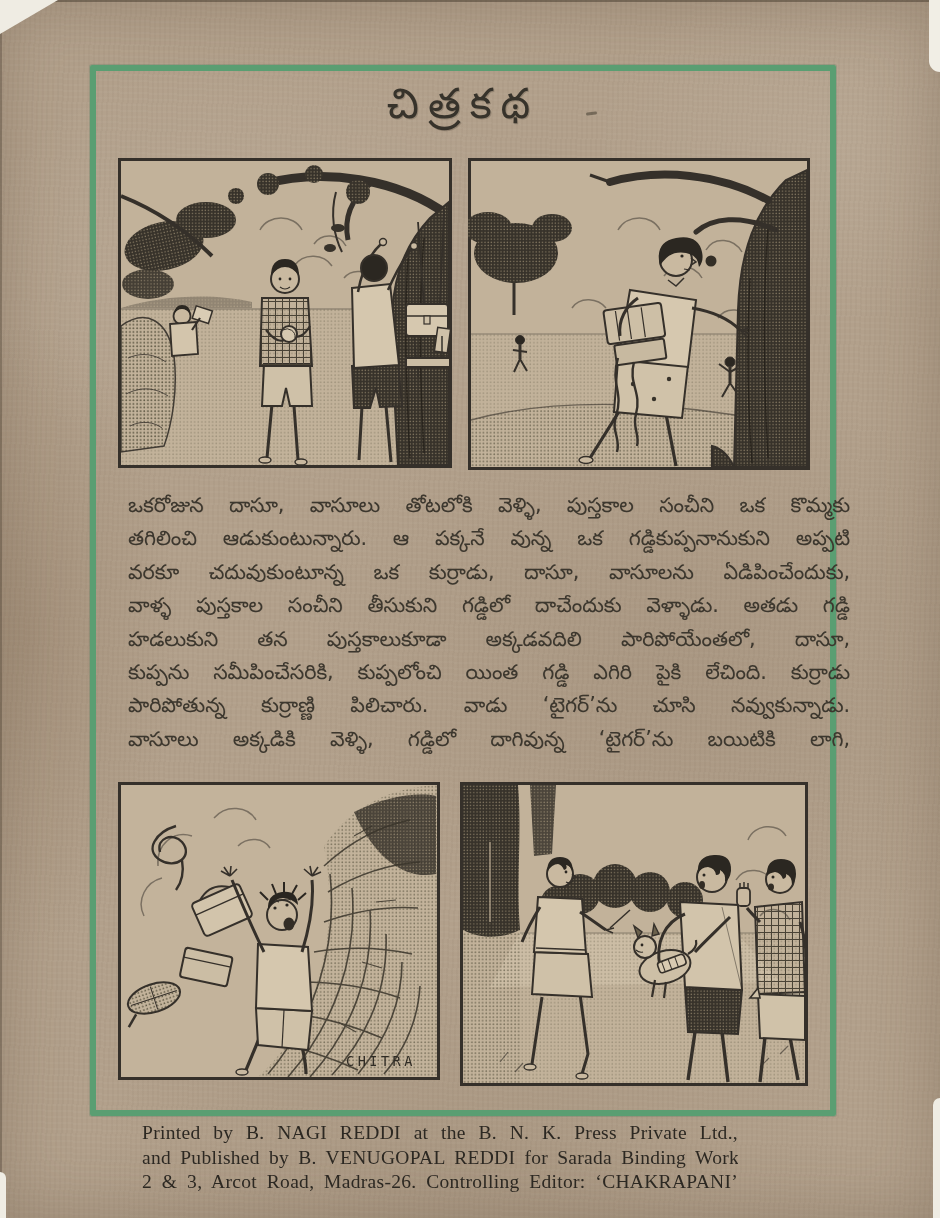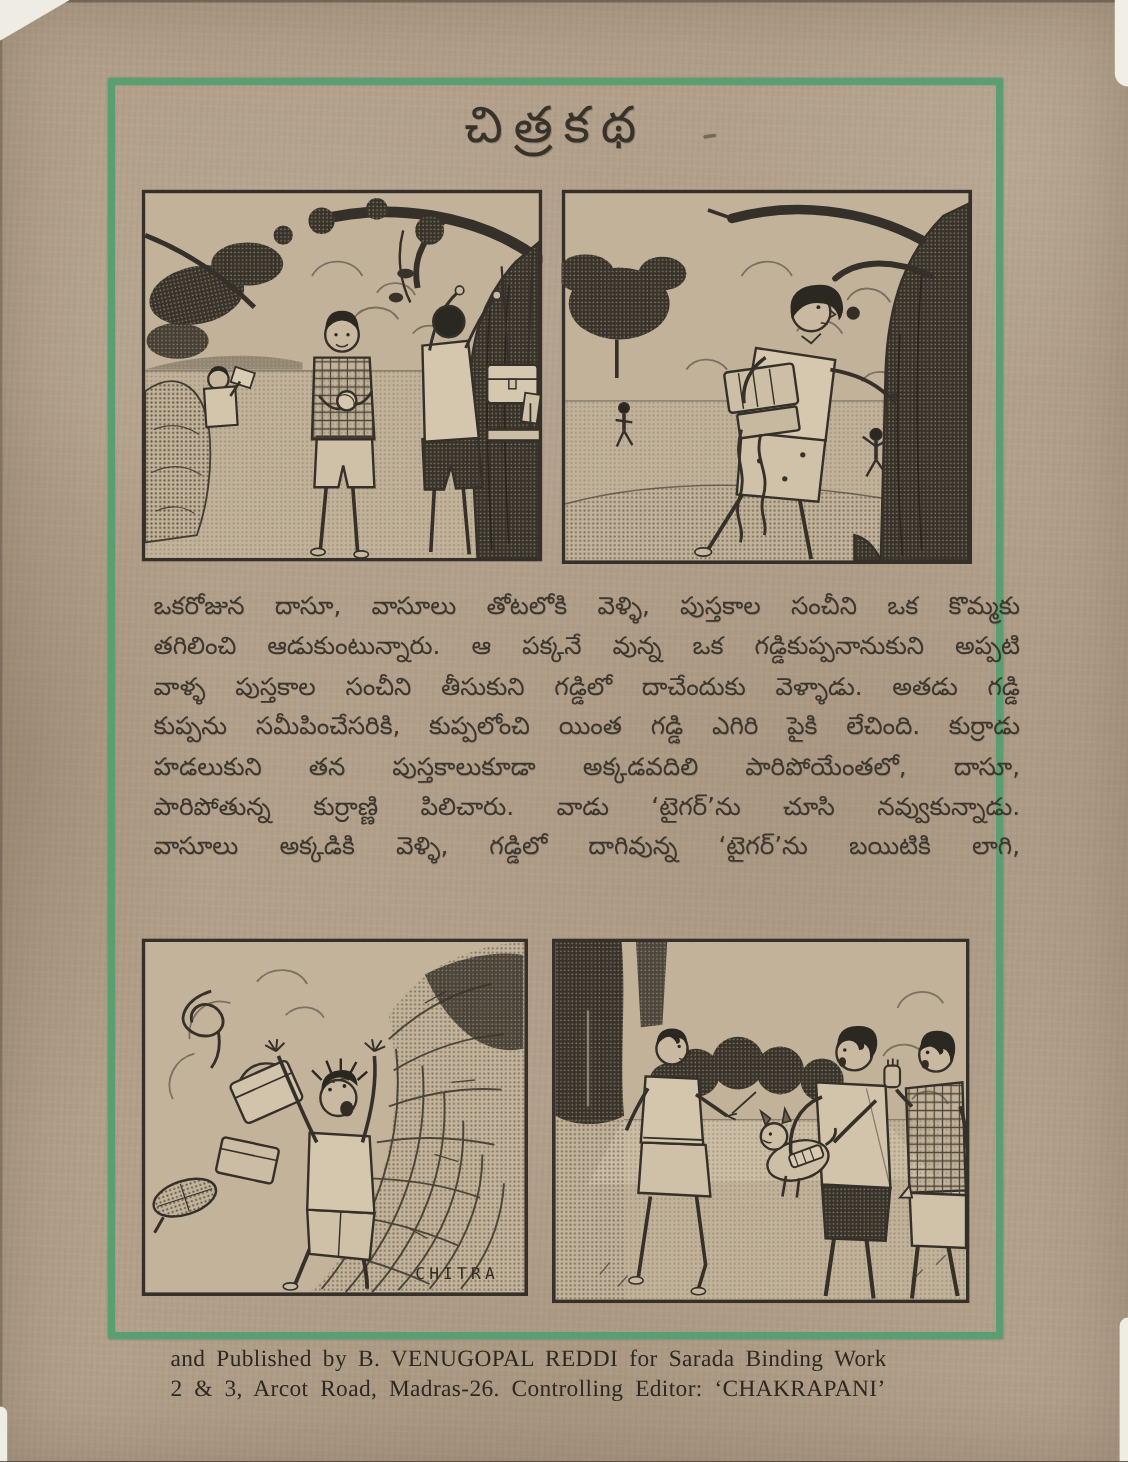--- a/index.html
+++ b/index.html
@@ -233,23 +233,24 @@
       <path d="M216,111 l6,1" stroke="#35302a" stroke-width="1.2"></path>
       <path d="M192,108 q-6,-24 16,-28 q22,-4 26,14 q2,9 -3,15 q-1,-12 -13,-14 q-17,-3 -26,13 z" fill="#2b2721"></path>
       <path d="M200,122 l8,6 8,-8" stroke="#35302a" stroke-width="1.5" fill="none"></path>
     </g>
     <circle cx="243" cy="103" r="5.5" fill="#332e26"></circle>
   </svg>
 
   <div class="story">
     <div class="ln">ఒకరోజున దాసూ, వాసూలు తోటలోకి వెళ్ళి, పుస్తకాల సంచీని ఒక కొమ్మకు</div>
     <div class="ln">తగిలించి ఆడుకుంటున్నారు. ఆ పక్కనే వున్న ఒక గడ్డికుప్పనానుకుని అప్పటి</div>
+    <div class="ln">వరకూ చదువుకుంటూన్న ఒక కుర్రాడు, దాసూ, వాసూలను ఏడిపించేందుకు,</div>
     <div class="ln">వాళ్ళ పుస్తకాల సంచీని తీసుకుని గడ్డిలో దాచేందుకు వెళ్ళాడు. అతడు గడ్డి</div>
+    <div class="ln">హడలుకుని తన పుస్తకాలుకూడా అక్కడవదిలి పారిపోయేంతలో, దాసూ,</div>
     <div class="ln">కుప్పను సమీపించేసరికి, కుప్పలోంచి యింత గడ్డి ఎగిరి పైకి లేచింది. కుర్రాడు</div>
-    <div class="ln">హడలుకుని తన పుస్తకాలుకూడా అక్కడవదిలి పారిపోయేంతలో, దాసూ,</div>
     <div class="ln">పారిపోతున్న కుర్రాణ్ణి పిలిచారు. వాడు ‘టైగర్’ను చూసి నవ్వుకున్నాడు.</div>
     <div class="ln">వాసూలు అక్కడికి వెళ్ళి, గడ్డిలో దాగివున్న ‘టైగర్’ను బయిటికి లాగి,</div>
   </div>
 
   <svg class="panel" style="left:118px;top:782px" width="322" height="298" viewBox="0 0 322 298">
     <defs>
       <pattern id="p3ht" width="3.6" height="3.6" patternUnits="userSpaceOnUse">
           <circle cx="1.1" cy="1.1" r="0.85" fill="#5d5743"></circle>
         </pattern>
       <pattern id="p3dk" width="3.2" height="3.2" patternUnits="userSpaceOnUse">
@@ -411,17 +412,18 @@
       </g>
       <path d="M340,140 C344,152 346,164 346,175" stroke="#35302a" stroke-width="3" fill="none"></path>
       <circle cx="320" cy="97" r="14" fill="#c9b9a0" stroke="#35302a" stroke-width="2"></circle>
       <path d="M307,94 q-1,-17 14,-17 q15,0 15,15 q0,7 -4,11 q0,-9 -6,-11 q1,4 -3,5 q-2,-6 -8,-7 q-6,1 -8,4 z" fill="#2b2721"></path>
       <circle cx="313" cy="95" r="1.5" fill="#2b2721"></circle>
       <ellipse cx="311" cy="105" rx="3" ry="3.6" fill="#332d25"></ellipse>
     </g>
   </svg>
 
   <div class="imprint">
+    <div class="ln">Printed by B. NAGI REDDI at the B. N. K. Press Private Ltd.,</div>
     <div class="ln">and Published by B. VENUGOPAL REDDI for Sarada Binding Works,</div>
     <div class="ln">2 &amp; 3, Arcot Road, Madras-26. Controlling Editor: ‘CHAKRAPANI’</div>
   </div>
 
 </div>
 
 </body></html>

